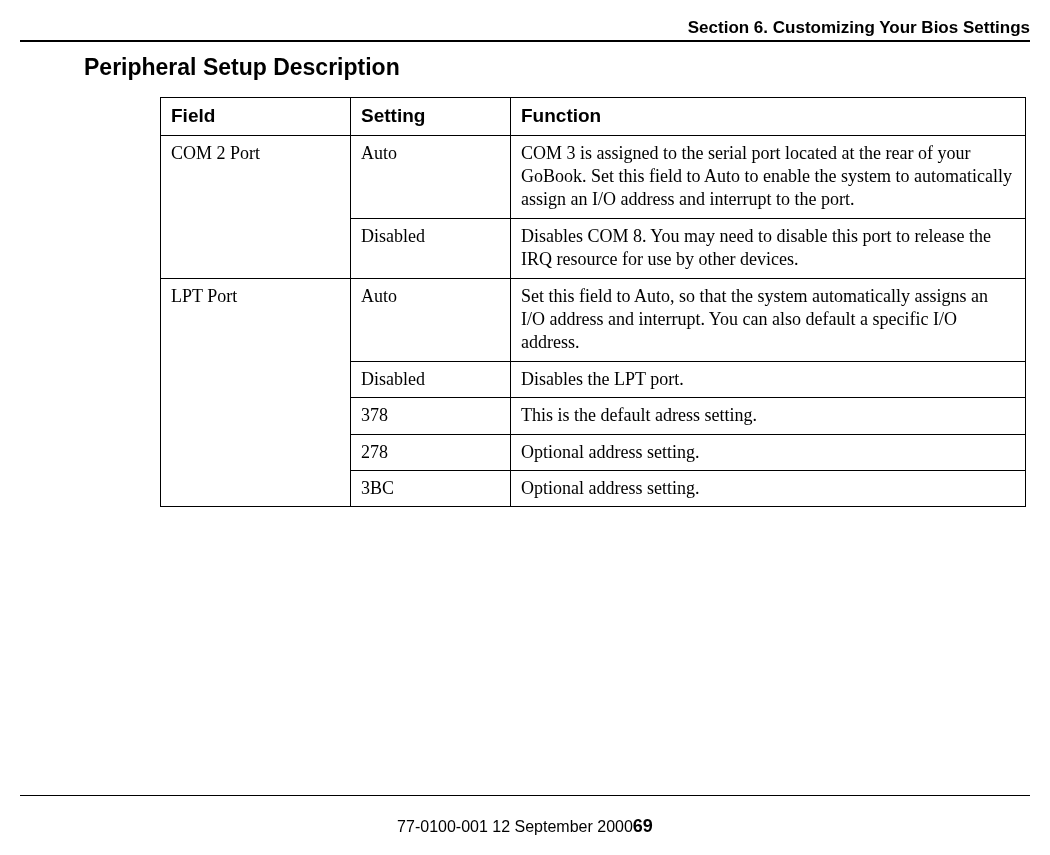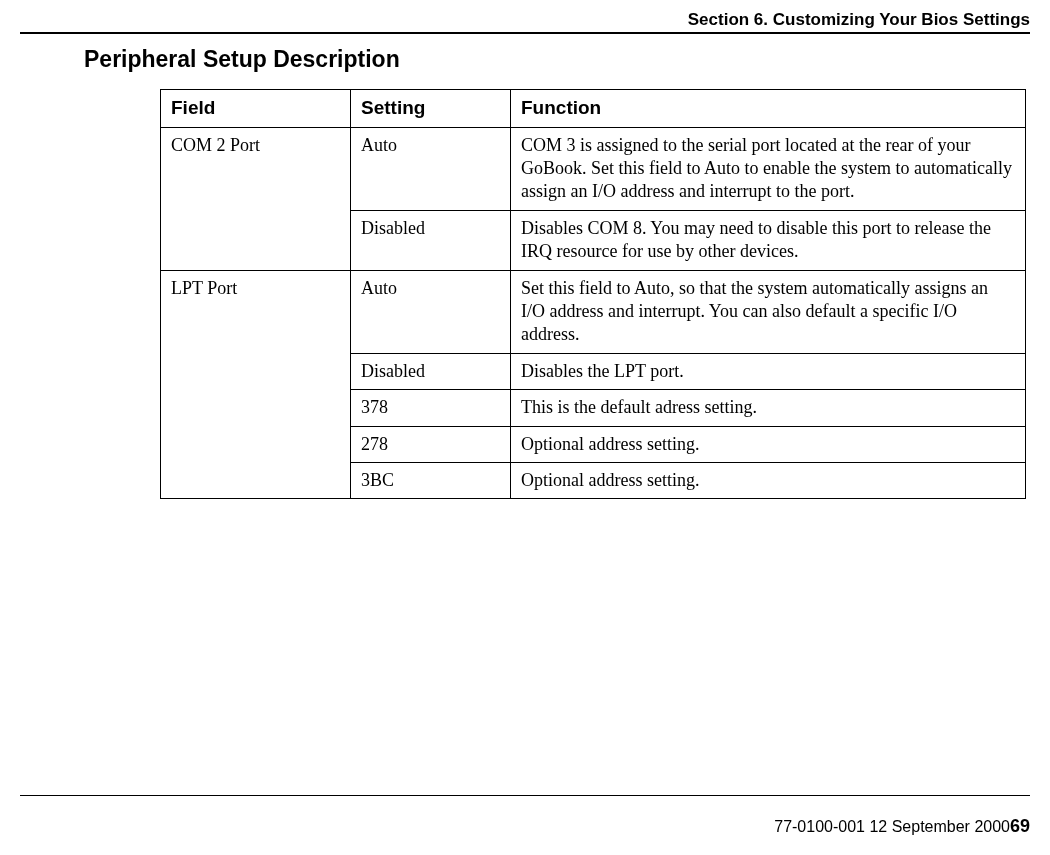--- a/index.html
+++ b/index.html
@@ -7,21 +7,21 @@
       font-family: "Times New Roman", Times, serif;
       margin: 0;
       padding: 0;
       width: 1050px;
       height: 855px;
       background: #fff;
       color: #000;
       position: relative;
     }
     .page {
-      padding: 10px 20px 20px 20px;
+      padding: 18px 20px 20px 20px;
       height: 100%;
       position: relative;
     }
     .section-header {
       text-align: right;
       font-family: Arial, Helvetica, sans-serif;
       font-weight: bold;
       font-size: 17px;
       padding-bottom: 2px;
     }
@@ -70,21 +70,21 @@
       right: 20px;
       bottom: 18px;
     }
     .bottom-rule {
       border: none;
       border-top: 1.5px solid #000;
       margin: 0 0 4px 0;
     }
     .footer-row {
       display: flex;
-      justify-content: flex-end;
+      justify-content: center;
       align-items: baseline;
       font-family: Arial, Helvetica, sans-serif;
       margin-top: 20px;
     }
     .doc-id {
       font-size: 16px;
     }
     .page-num {
       font-weight: bold;
       font-size: 18px;

